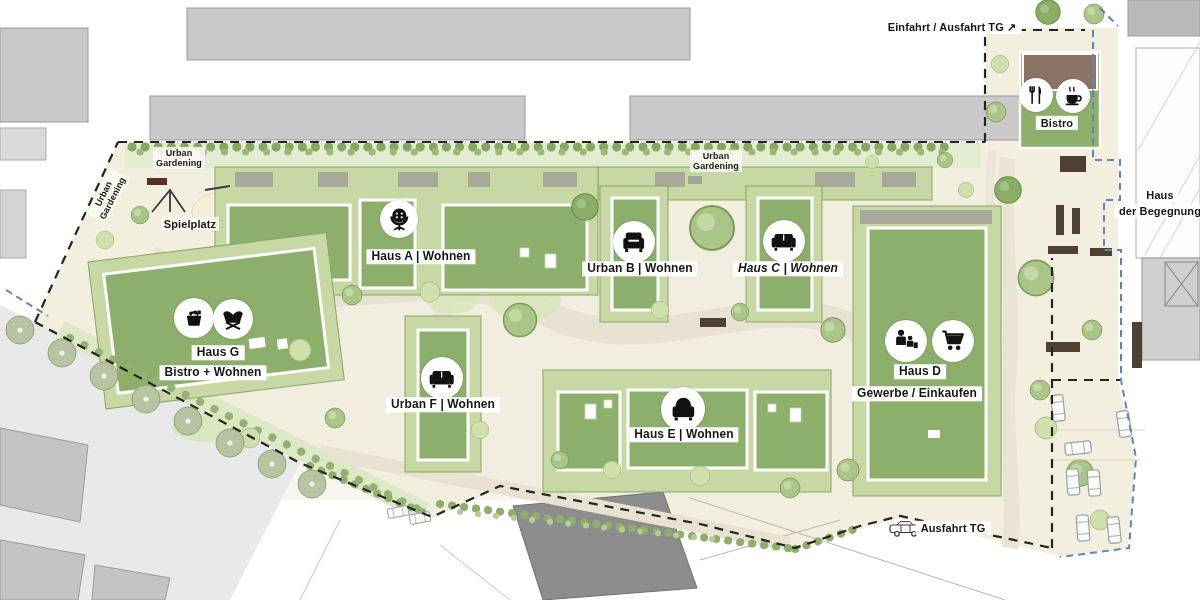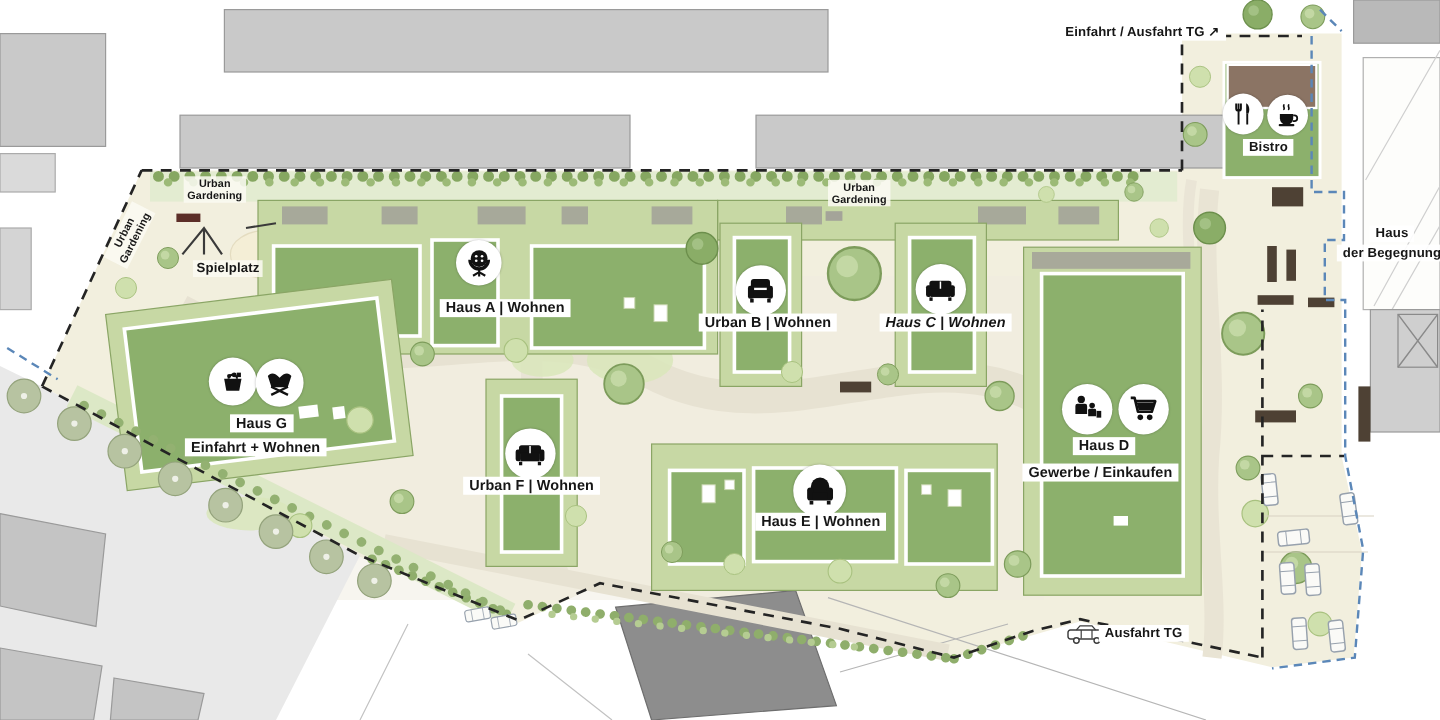--- a/index.html
+++ b/index.html
@@ -247,21 +247,21 @@
 <div class="lbl md" style="left:952px;top:27px;">Einfahrt / Ausfahrt TG ↗</div>
 
 <div class="lbl" style="left:421px;top:257px;">Haus A | Wohnen</div>
 <div class="lbl" style="left:640px;top:269px;">Urban B | Wohnen</div>
 <div class="lbl" style="left:788px;top:269px;font-style:italic;">Haus C | Wohnen</div>
 <div class="lbl" style="left:920px;top:372px;">Haus D</div>
 <div class="lbl" style="left:917px;top:394px;">Gewerbe / Einkaufen</div>
 <div class="lbl" style="left:684px;top:435px;">Haus E | Wohnen</div>
 <div class="lbl" style="left:443px;top:405px;">Urban F | Wohnen</div>
 <div class="lbl" style="left:218px;top:353px;">Haus G</div>
-<div class="lbl" style="left:213px;top:373px;">Einfahrt + Wohnen</div>
+<div class="lbl" style="left:213px;top:373px;">Bistro + Wohnen</div>
 
 <div class="lbl md" style="left:1057px;top:123px;">Bistro</div>
 <div class="lbl sm" style="left:190px;top:224px;font-size:11px;">Spielplatz</div>
 
 <div class="lbl sm stack" style="left:179px;top:158px;">
   <span>Urban</span>
   <span>Gardening</span>
 </div>
 <div class="lbl sm stack" style="left:108px;top:196px;transform:translate(-50%,-50%) rotate(-63deg);">
   <span>Urban</span>

